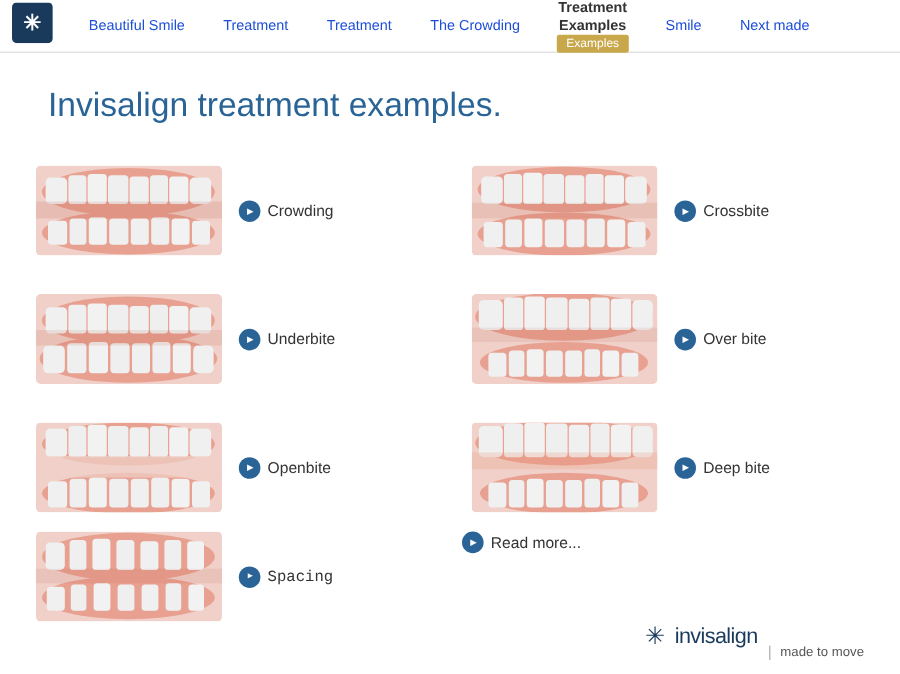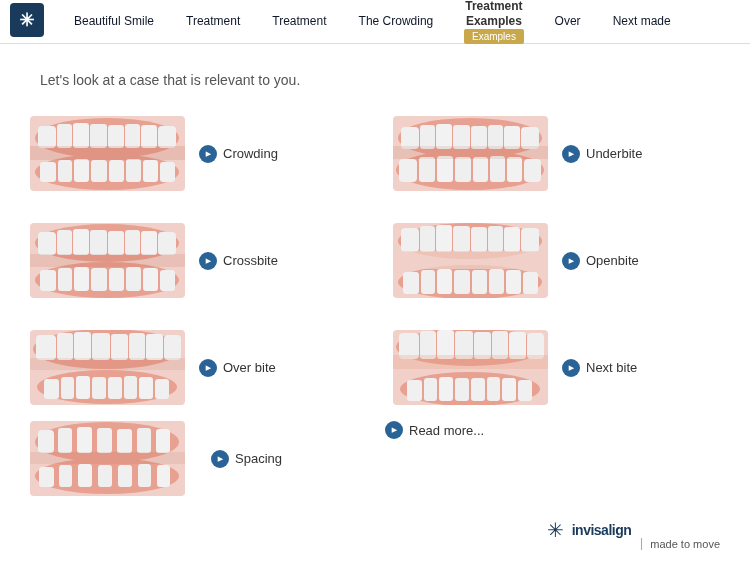--- a/index.html
+++ b/index.html
@@ -28,21 +28,21 @@
       flex-shrink: 0;
     }
     .nav-items {
       display: flex;
       align-items: center;
       gap: 0;
       flex: 1;
     }
     .nav-item {
       font-size: 12px;
-      color: #0f172a;
+      color: #1d4ed8;
       padding: 0 16px;
       cursor: pointer;
       white-space: nowrap;
       text-align: center;
       line-height: 1.2;
     }
     .nav-item.active {
       color: #333;
       font-weight: bold;
     }
@@ -136,23 +136,23 @@
     
     .footer {
       position: absolute;
       bottom: 12px;
       right: 30px;
       display: flex;
       align-items: center;
       gap: 8px;
     }
     .footer-logo-text {
-      font-size: 14px;
+      font-size: 18px;
       color: #1a3a5c;
-      font-weight: bold;
+      font-weight: normal;
       letter-spacing: -0.5px;
     }
     .footer-tagline {
       font-size: 11px;
       color: #555;
       border-left: 1px solid #aaa;
       padding-left: 8px;
       margin-left: 2px;
       margin-top: 28px;
     }
@@ -164,21 +164,22 @@
     
     .bottom-section {
       display: flex;
       padding: 0 20px;
     }
     .bottom-left {
       flex: 1;
       display: flex;
       align-items: center;
       padding: 8px 10px;
-      gap: 26px;
+      gap: 14px;
+      font-family: Liberation Mono, monospace;
     }
     .bottom-right {
       flex: 1;
       display: flex;
       align-items: flex-start;
       padding: 8px 10px;
       gap: 14px;
     }
   </style>
 </head>
@@ -195,27 +196,27 @@
 
   <div class="nav-items">
     <span class="nav-item">Beautiful Smile</span>
     <span class="nav-item">Treatment</span>
     <span class="nav-item">Treatment</span>
     <span class="nav-item">The Crowding</span>
     <div class="nav-item-wrapper">
       <span class="nav-item active">Treatment<br>Examples</span>
       <span class="nav-badge">Examples</span>
     </div>
-    <span class="nav-item">Over</span>
+    <span class="nav-item">Smile</span>
     <span class="nav-item">Next made</span>
   </div>
 </nav>
 
 <div class="hero">
-  <p>Let's look at a case that is relevant to you.</p>
+  <h1>Invisalign treatment examples.</h1>
 </div>
 
 <div class="examples-grid">
 
   <div class="example-item">
     <div class="tooth-image">
       <svg class="tooth-svg" viewBox="0 0 155 75" xmlns="http://www.w3.org/2000/svg">
         <rect width="155" height="75" fill="#f0d0c8"></rect>
 
         <ellipse cx="77" cy="22" rx="72" ry="20" fill="#e8a090"></ellipse>
@@ -238,20 +239,51 @@
         <rect x="79" y="44" width="15" height="22" rx="3" fill="#f0f0f0"></rect>
         <rect x="96" y="43" width="15" height="23" rx="3" fill="#efefef"></rect>
         <rect x="113" y="44" width="15" height="22" rx="3" fill="#f2f2f2"></rect>
         <rect x="130" y="46" width="15" height="20" rx="3" fill="#f0f0f0"></rect>
         <rect x="0" y="30" width="155" height="14" fill="rgba(180,80,60,0.15)"></rect>
       </svg>
     </div>
     <div class="label-btn">
       <div class="circle-arrow"></div>
       <span>Crowding</span>
+    </div>
+  </div>
+
+  <div class="example-item">
+    <div class="tooth-image">
+      <svg class="tooth-svg" viewBox="0 0 155 75" xmlns="http://www.w3.org/2000/svg">
+        <rect width="155" height="75" fill="#f0d0c8"></rect>
+        <ellipse cx="77" cy="20" rx="72" ry="19" fill="#e8a090"></ellipse>
+        <rect x="8" y="9" width="18" height="23" rx="4" fill="#f0f0f0"></rect>
+        <rect x="27" y="7" width="15" height="25" rx="3" fill="#efefef"></rect>
+        <rect x="43" y="6" width="16" height="26" rx="3" fill="#f2f2f2"></rect>
+        <rect x="60" y="7" width="17" height="25" rx="3" fill="#efefef"></rect>
+        <rect x="78" y="8" width="16" height="24" rx="3" fill="#f0f0f0"></rect>
+        <rect x="95" y="7" width="15" height="25" rx="3" fill="#efefef"></rect>
+        <rect x="111" y="8" width="16" height="24" rx="3" fill="#f2f2f2"></rect>
+        <rect x="128" y="9" width="18" height="23" rx="4" fill="#f0f0f0"></rect>
+        <ellipse cx="77" cy="57" rx="72" ry="18" fill="#e8a090"></ellipse>
+        <rect x="10" y="47" width="16" height="21" rx="3" fill="#f0f0f0"></rect>
+        <rect x="28" y="45" width="14" height="23" rx="3" fill="#efefef"></rect>
+        <rect x="44" y="44" width="15" height="24" rx="3" fill="#f2f2f2"></rect>
+        <rect x="61" y="45" width="16" height="23" rx="3" fill="#efefef"></rect>
+        <rect x="79" y="45" width="15" height="23" rx="3" fill="#f0f0f0"></rect>
+        <rect x="96" y="44" width="15" height="24" rx="3" fill="#efefef"></rect>
+        <rect x="113" y="45" width="15" height="23" rx="3" fill="#f2f2f2"></rect>
+        <rect x="130" y="47" width="15" height="21" rx="3" fill="#f0f0f0"></rect>
+        <rect x="0" y="31" width="155" height="13" fill="rgba(180,80,60,0.12)"></rect>
+      </svg>
+    </div>
+    <div class="label-btn">
+      <div class="circle-arrow"></div>
+      <span>Crossbite</span>
     </div>
   </div>
 
   <div class="example-item">
     <div class="tooth-image">
       <svg class="tooth-svg" viewBox="0 0 155 75" xmlns="http://www.w3.org/2000/svg">
         <rect width="155" height="75" fill="#f0d0c8"></rect>
         <ellipse cx="77" cy="22" rx="72" ry="20" fill="#e8a090"></ellipse>
         <rect x="8" y="11" width="18" height="22" rx="4" fill="#f0f0f0"></rect>
         <rect x="27" y="9" width="15" height="24" rx="3" fill="#efefef"></rect>
@@ -276,83 +308,20 @@
     <div class="label-btn">
       <div class="circle-arrow"></div>
       <span>Underbite</span>
     </div>
   </div>
 
   <div class="example-item">
     <div class="tooth-image">
       <svg class="tooth-svg" viewBox="0 0 155 75" xmlns="http://www.w3.org/2000/svg">
         <rect width="155" height="75" fill="#f0d0c8"></rect>
-        <ellipse cx="77" cy="20" rx="72" ry="19" fill="#e8a090"></ellipse>
-        <rect x="8" y="9" width="18" height="23" rx="4" fill="#f0f0f0"></rect>
-        <rect x="27" y="7" width="15" height="25" rx="3" fill="#efefef"></rect>
-        <rect x="43" y="6" width="16" height="26" rx="3" fill="#f2f2f2"></rect>
-        <rect x="60" y="7" width="17" height="25" rx="3" fill="#efefef"></rect>
-        <rect x="78" y="8" width="16" height="24" rx="3" fill="#f0f0f0"></rect>
-        <rect x="95" y="7" width="15" height="25" rx="3" fill="#efefef"></rect>
-        <rect x="111" y="8" width="16" height="24" rx="3" fill="#f2f2f2"></rect>
-        <rect x="128" y="9" width="18" height="23" rx="4" fill="#f0f0f0"></rect>
-        <ellipse cx="77" cy="57" rx="72" ry="18" fill="#e8a090"></ellipse>
-        <rect x="10" y="47" width="16" height="21" rx="3" fill="#f0f0f0"></rect>
-        <rect x="28" y="45" width="14" height="23" rx="3" fill="#efefef"></rect>
-        <rect x="44" y="44" width="15" height="24" rx="3" fill="#f2f2f2"></rect>
-        <rect x="61" y="45" width="16" height="23" rx="3" fill="#efefef"></rect>
-        <rect x="79" y="45" width="15" height="23" rx="3" fill="#f0f0f0"></rect>
-        <rect x="96" y="44" width="15" height="24" rx="3" fill="#efefef"></rect>
-        <rect x="113" y="45" width="15" height="23" rx="3" fill="#f2f2f2"></rect>
-        <rect x="130" y="47" width="15" height="21" rx="3" fill="#f0f0f0"></rect>
-        <rect x="0" y="31" width="155" height="13" fill="rgba(180,80,60,0.12)"></rect>
-      </svg>
-    </div>
-    <div class="label-btn">
-      <div class="circle-arrow"></div>
-      <span>Crossbite</span>
-    </div>
-  </div>
-
-  <div class="example-item">
-    <div class="tooth-image">
-      <svg class="tooth-svg" viewBox="0 0 155 75" xmlns="http://www.w3.org/2000/svg">
-        <rect width="155" height="75" fill="#f0d0c8"></rect>
-        <ellipse cx="77" cy="18" rx="72" ry="18" fill="#e8a090"></ellipse>
-        <rect x="8" y="5" width="18" height="24" rx="4" fill="#f0f0f0"></rect>
-        <rect x="27" y="3" width="15" height="26" rx="3" fill="#efefef"></rect>
-        <rect x="43" y="2" width="16" height="27" rx="3" fill="#f2f2f2"></rect>
-        <rect x="60" y="3" width="17" height="26" rx="3" fill="#efefef"></rect>
-        <rect x="78" y="4" width="16" height="25" rx="3" fill="#f0f0f0"></rect>
-        <rect x="95" y="3" width="15" height="26" rx="3" fill="#efefef"></rect>
-        <rect x="111" y="4" width="16" height="25" rx="3" fill="#f2f2f2"></rect>
-        <rect x="128" y="5" width="18" height="24" rx="4" fill="#f0f0f0"></rect>
-        <ellipse cx="77" cy="59" rx="72" ry="17" fill="#e8a090"></ellipse>
-        <rect x="10" y="49" width="16" height="22" rx="3" fill="#f0f0f0"></rect>
-        <rect x="28" y="47" width="14" height="24" rx="3" fill="#efefef"></rect>
-        <rect x="44" y="46" width="15" height="25" rx="3" fill="#f2f2f2"></rect>
-        <rect x="61" y="47" width="16" height="24" rx="3" fill="#efefef"></rect>
-        <rect x="79" y="47" width="15" height="24" rx="3" fill="#f0f0f0"></rect>
-        <rect x="96" y="46" width="15" height="25" rx="3" fill="#efefef"></rect>
-        <rect x="113" y="47" width="15" height="24" rx="3" fill="#f2f2f2"></rect>
-        <rect x="130" y="49" width="15" height="22" rx="3" fill="#f0f0f0"></rect>
-
-        <rect x="0" y="28" width="155" height="18" fill="rgba(240,208,200,0.7)"></rect>
-      </svg>
-    </div>
-    <div class="label-btn">
-      <div class="circle-arrow"></div>
-      <span>Openbite</span>
-    </div>
-  </div>
-
-  <div class="example-item">
-    <div class="tooth-image">
-      <svg class="tooth-svg" viewBox="0 0 155 75" xmlns="http://www.w3.org/2000/svg">
-        <rect width="155" height="75" fill="#f0d0c8"></rect>
         <ellipse cx="77" cy="19" rx="74" ry="20" fill="#e8a090"></ellipse>
         <rect x="6" y="5" width="20" height="25" rx="4" fill="#f0f0f0"></rect>
         <rect x="27" y="3" width="16" height="27" rx="3" fill="#efefef"></rect>
         <rect x="44" y="2" width="17" height="28" rx="3" fill="#f2f2f2"></rect>
         <rect x="62" y="3" width="18" height="27" rx="3" fill="#efefef"></rect>
         <rect x="81" y="4" width="17" height="26" rx="3" fill="#f0f0f0"></rect>
         <rect x="99" y="3" width="16" height="27" rx="3" fill="#efefef"></rect>
         <rect x="116" y="4" width="17" height="26" rx="3" fill="#f2f2f2"></rect>
         <rect x="134" y="5" width="17" height="25" rx="4" fill="#f0f0f0"></rect>
         <ellipse cx="77" cy="57" rx="70" ry="17" fill="#e8a090"></ellipse>
@@ -370,20 +339,52 @@
     <div class="label-btn">
       <div class="circle-arrow"></div>
       <span>Over bite</span>
     </div>
   </div>
 
   <div class="example-item">
     <div class="tooth-image">
       <svg class="tooth-svg" viewBox="0 0 155 75" xmlns="http://www.w3.org/2000/svg">
         <rect width="155" height="75" fill="#f0d0c8"></rect>
+        <ellipse cx="77" cy="18" rx="72" ry="18" fill="#e8a090"></ellipse>
+        <rect x="8" y="5" width="18" height="24" rx="4" fill="#f0f0f0"></rect>
+        <rect x="27" y="3" width="15" height="26" rx="3" fill="#efefef"></rect>
+        <rect x="43" y="2" width="16" height="27" rx="3" fill="#f2f2f2"></rect>
+        <rect x="60" y="3" width="17" height="26" rx="3" fill="#efefef"></rect>
+        <rect x="78" y="4" width="16" height="25" rx="3" fill="#f0f0f0"></rect>
+        <rect x="95" y="3" width="15" height="26" rx="3" fill="#efefef"></rect>
+        <rect x="111" y="4" width="16" height="25" rx="3" fill="#f2f2f2"></rect>
+        <rect x="128" y="5" width="18" height="24" rx="4" fill="#f0f0f0"></rect>
+        <ellipse cx="77" cy="59" rx="72" ry="17" fill="#e8a090"></ellipse>
+        <rect x="10" y="49" width="16" height="22" rx="3" fill="#f0f0f0"></rect>
+        <rect x="28" y="47" width="14" height="24" rx="3" fill="#efefef"></rect>
+        <rect x="44" y="46" width="15" height="25" rx="3" fill="#f2f2f2"></rect>
+        <rect x="61" y="47" width="16" height="24" rx="3" fill="#efefef"></rect>
+        <rect x="79" y="47" width="15" height="24" rx="3" fill="#f0f0f0"></rect>
+        <rect x="96" y="46" width="15" height="25" rx="3" fill="#efefef"></rect>
+        <rect x="113" y="47" width="15" height="24" rx="3" fill="#f2f2f2"></rect>
+        <rect x="130" y="49" width="15" height="22" rx="3" fill="#f0f0f0"></rect>
+
+        <rect x="0" y="28" width="155" height="18" fill="rgba(240,208,200,0.7)"></rect>
+      </svg>
+    </div>
+    <div class="label-btn">
+      <div class="circle-arrow"></div>
+      <span>Openbite</span>
+    </div>
+  </div>
+
+  <div class="example-item">
+    <div class="tooth-image">
+      <svg class="tooth-svg" viewBox="0 0 155 75" xmlns="http://www.w3.org/2000/svg">
+        <rect width="155" height="75" fill="#f0d0c8"></rect>
         <ellipse cx="77" cy="17" rx="74" ry="19" fill="#e8a090"></ellipse>
         <rect x="6" y="3" width="20" height="26" rx="4" fill="#f0f0f0"></rect>
         <rect x="27" y="1" width="16" height="28" rx="3" fill="#efefef"></rect>
         <rect x="44" y="0" width="17" height="29" rx="3" fill="#f2f2f2"></rect>
         <rect x="62" y="1" width="18" height="28" rx="3" fill="#efefef"></rect>
         <rect x="81" y="2" width="17" height="27" rx="3" fill="#f0f0f0"></rect>
         <rect x="99" y="1" width="16" height="28" rx="3" fill="#efefef"></rect>
         <rect x="116" y="2" width="17" height="27" rx="3" fill="#f2f2f2"></rect>
         <rect x="134" y="3" width="17" height="26" rx="4" fill="#f0f0f0"></rect>
         <ellipse cx="77" cy="59" rx="70" ry="17" fill="#e8a090"></ellipse>
@@ -394,21 +395,21 @@
         <rect x="78" y="48" width="14" height="23" rx="3" fill="#f0f0f0"></rect>
         <rect x="94" y="47" width="13" height="24" rx="3" fill="#efefef"></rect>
         <rect x="109" y="48" width="14" height="23" rx="3" fill="#f2f2f2"></rect>
         <rect x="125" y="50" width="14" height="21" rx="3" fill="#f0f0f0"></rect>
 
         <rect x="0" y="25" width="155" height="14" fill="rgba(230,150,120,0.25)"></rect>
       </svg>
     </div>
     <div class="label-btn">
       <div class="circle-arrow"></div>
-      <span>Next bite</span>
+      <span>Deep bite</span>
     </div>
   </div>
 
 </div>
 
 <div class="bottom-section">
 
   <div class="bottom-left">
     <div class="tooth-image">
       <svg class="tooth-svg" viewBox="0 0 155 75" xmlns="http://www.w3.org/2000/svg">

